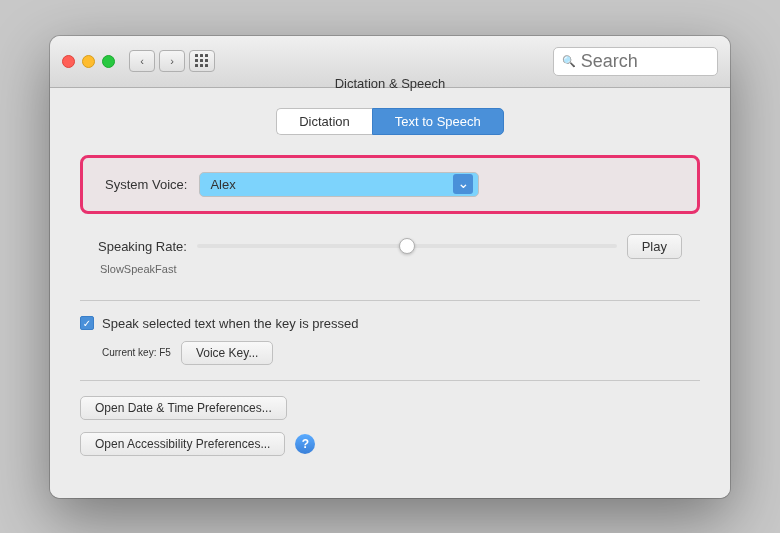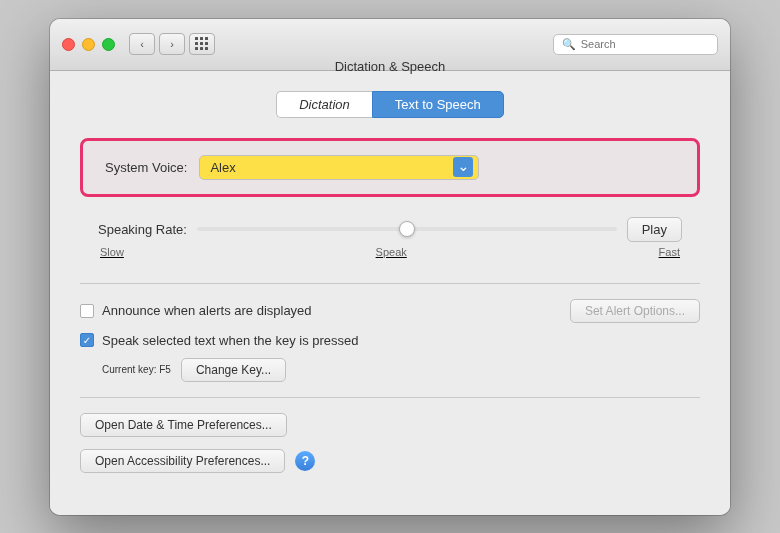--- a/index.html
+++ b/index.html
@@ -122,21 +122,21 @@
     .search-icon-svg {
       color: #999;
       font-size: 11px;
       flex-shrink: 0;
     }
 
     .search-input {
       border: none;
       outline: none;
       background: transparent;
-      font-size: 11px;
+      font-size: 18px;
       color: #999;
       width: 100%;
     }
 
     
     .content {
       padding: 20px 30px 30px;
       background: #ececec;
     }
 
@@ -153,21 +153,20 @@
       font-size: 13px;
       cursor: pointer;
       border: 1px solid #c0c0c0;
     }
 
     .tab.left {
       border-radius: 5px 0 0 5px;
       border-right: none;
       background: white;
       color: #333;
-      font-style: italic;
     }
 
     .tab.right {
       border-radius: 0 5px 5px 0;
       background: #4a90d9;
       color: white;
       font-weight: 500;
       border-color: #3a7fc9;
       text-align: center;
     }
@@ -197,21 +196,21 @@
     .voice-select-wrapper {
       position: relative;
       flex: 1;
       max-width: 280px;
     }
 
     .voice-select {
       width: 100%;
       appearance: none;
       -webkit-appearance: none;
-      background: #fde047;
+      background: #7dd3fc;
       border: 1px solid #c0c0c0;
       border-radius: 5px;
       padding: 4px 30px 4px 10px;
       font-size: 13px;
       color: #333;
       cursor: pointer;
       outline: none;
     }
 
     .select-arrow {
@@ -278,24 +277,23 @@
       height: 16px;
       border-radius: 50%;
       background: white;
       border: 1px solid #b0b0b0;
       box-shadow: 0 1px 3px rgba(0,0,0,0.2);
       cursor: pointer;
     }
 
     .rate-labels {
       display: flex;
-      justify-content: space-between;
+      justify-content: flex-start;
       margin-top: 2px;
       padding: 0 2px;
-      text-decoration: underline;
     }
 
     .rate-label {
       font-size: 11px;
       color: #666;
     }
 
     .play-btn {
       margin-left: auto;
       background: linear-gradient(to bottom, #f8f8f8, #e8e8e8);
@@ -485,34 +483,29 @@
       </div>
       <div class="rate-labels">
         <span class="rate-label">Slow</span>
         <span class="rate-label">Speak</span>
         <span class="rate-label">Fast</span>
       </div>
     </div>
 
     <div class="divider"></div>
 
-    <div class="option-row">
-      <div class="checkbox"></div>
-      <span class="option-label">Announce when alerts are displayed</span>
-      <button class="option-btn disabled">Set Alert Options...</button>
-    </div>
 
     <div class="option-row">
       <div class="checkbox checked">✓</div>
       <span class="option-label">Speak selected text when the key is pressed</span>
     </div>
 
     <div class="current-key-row">
       <span class="current-key-label">Current key: F5</span>
-      <button class="option-btn">Change Key...</button>
+      <button class="option-btn">Voice Key...</button>
     </div>
 
     <div class="divider"></div>
 
     <div class="link-row">
       <button class="option-btn">Open Date &amp; Time Preferences...</button>
     </div>
 
     <div class="link-row">
       <button class="option-btn">Open Accessibility Preferences...</button>

